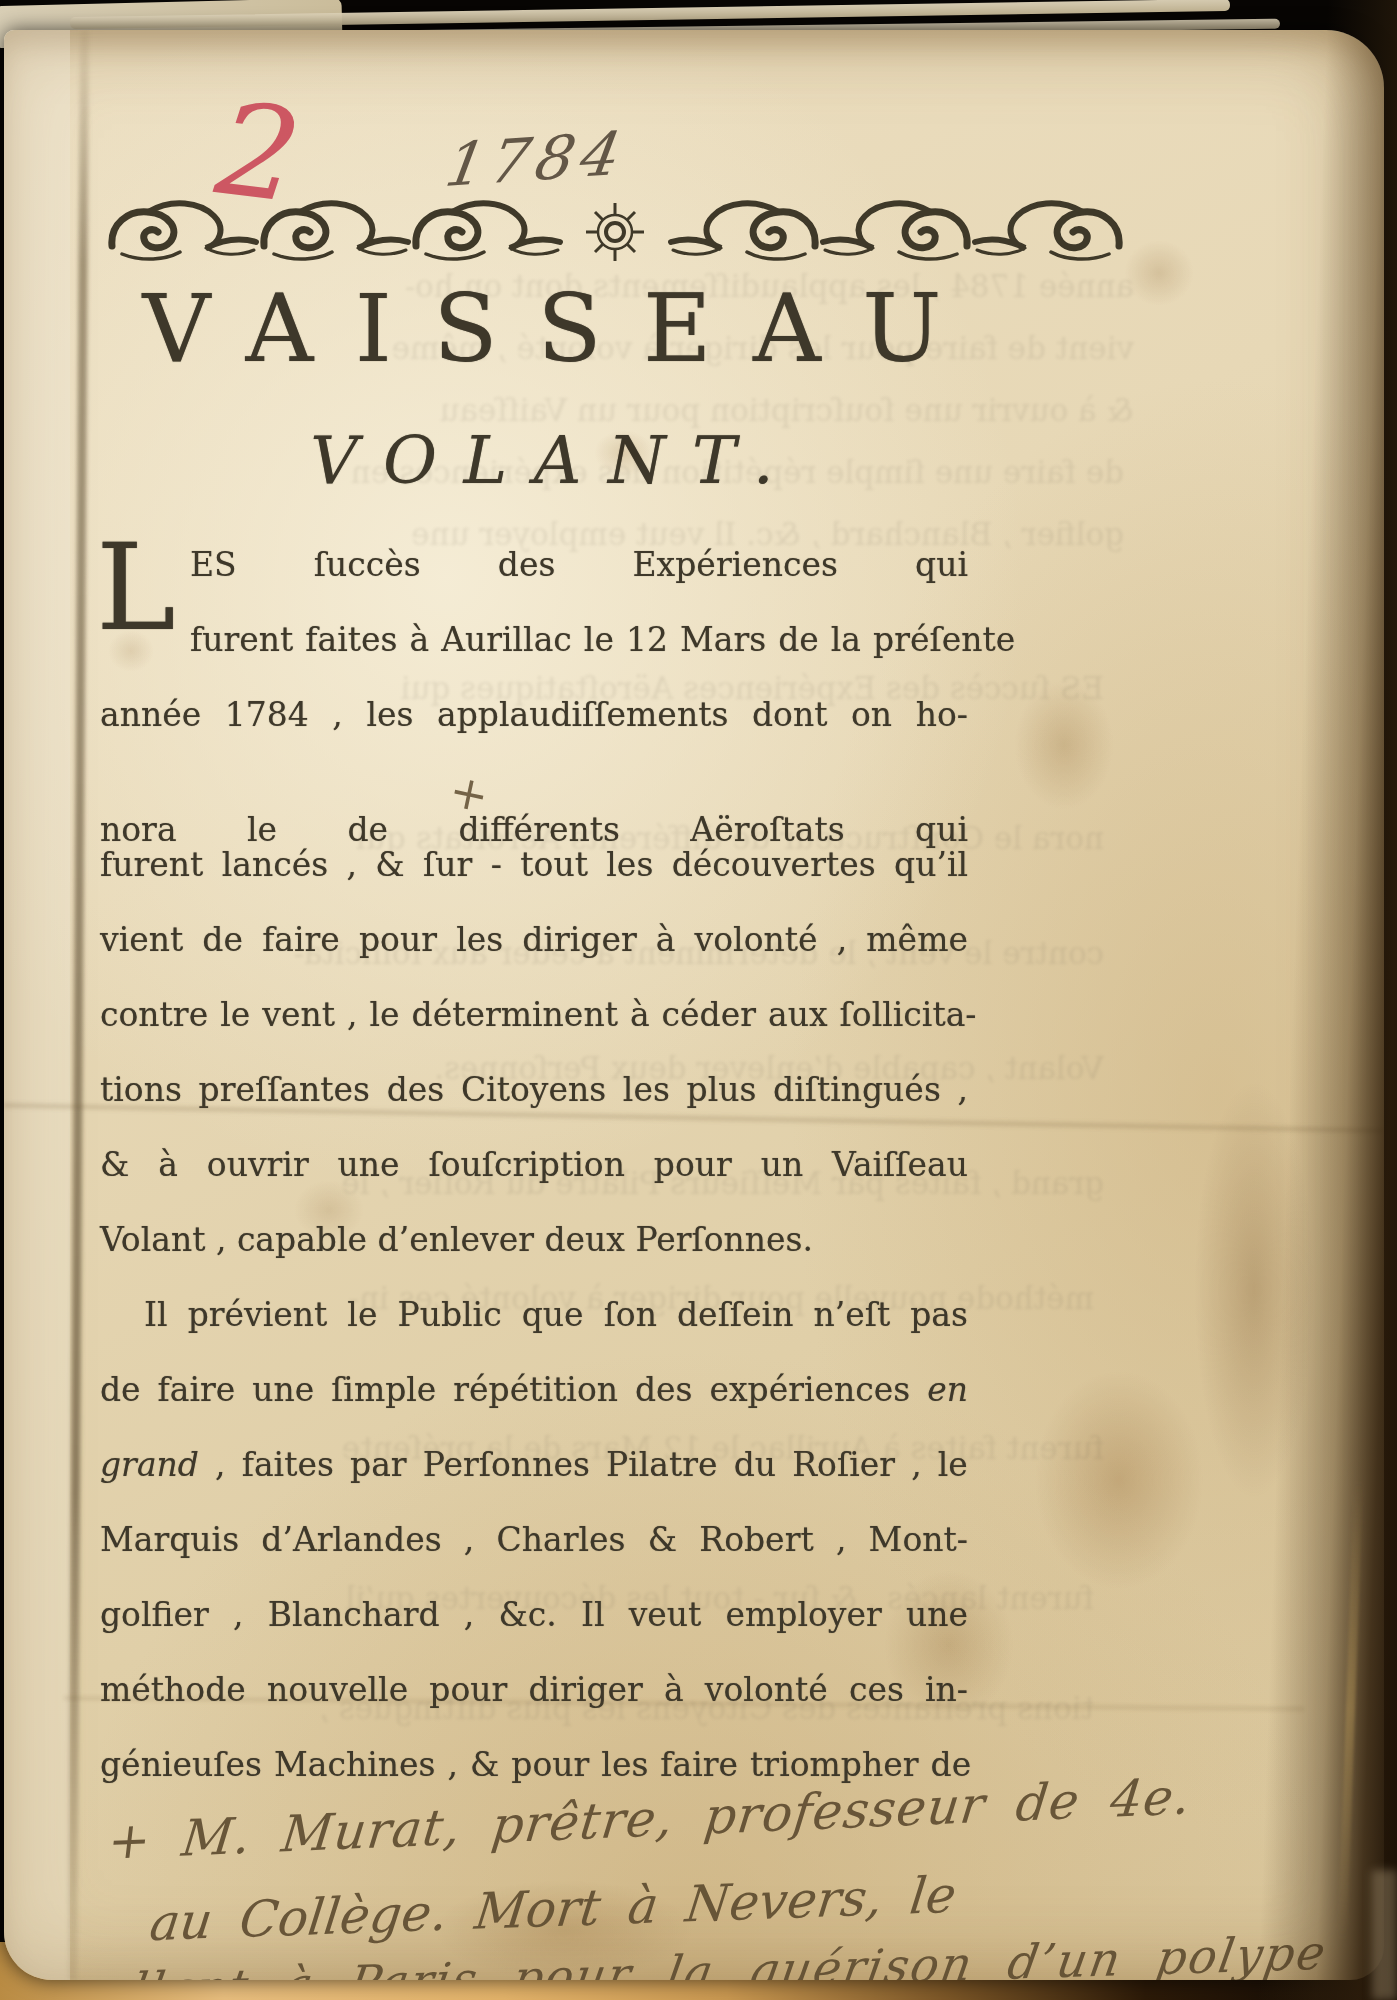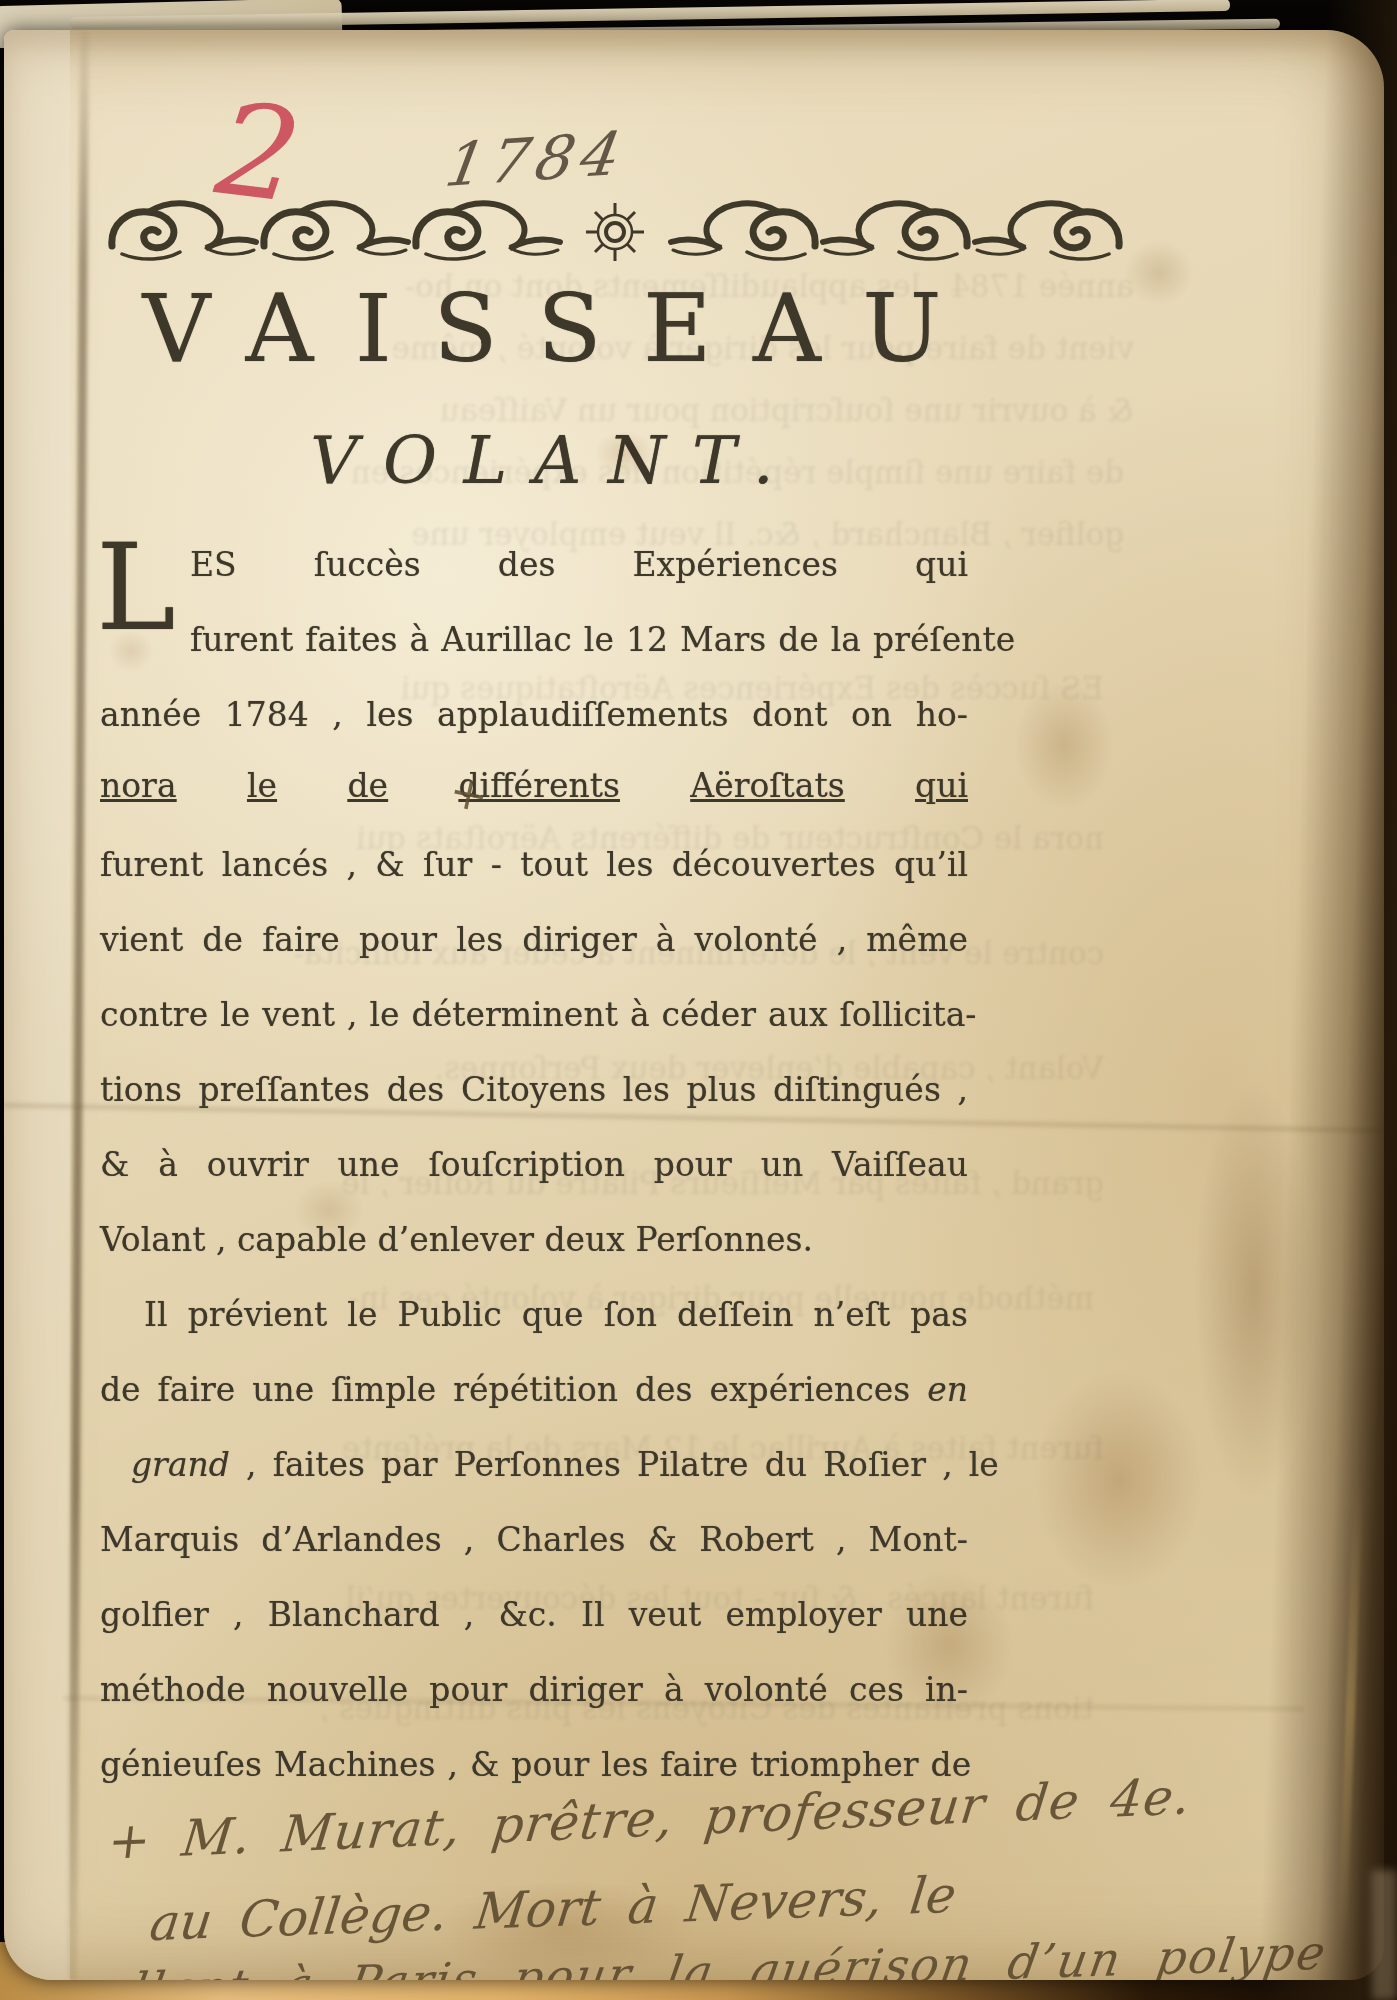--- a/index.html
+++ b/index.html
@@ -174,21 +174,21 @@
         <div class="print-line justify" style="top: 665px; justify-content: space-between;">
           <span>année</span>
           <span>1784</span>
           <span>,</span>
           <span>les</span>
           <span>applaudiſſements</span>
           <span>dont</span>
           <span>on</span>
           <span>ho-</span>
         </div>
-        <div class="print-line justify" style="top: 736px; text-decoration: underline;">
+        <div class="print-line justify" style="top: 780px;">
           <span>nora</span>
           <span>le</span>
           <span>de</span>
           <span>différents</span>
           <span>Aëroſtats</span>
           <span>qui</span>
         </div>
         <div class="print-line justify" style="top: 815px;">
           <span>furent</span>
           <span>lancés</span>
@@ -260,21 +260,21 @@
         <div class="print-line justify" style="top: 1340px;">
           <span>de</span>
           <span>faire</span>
           <span>une</span>
           <span>ſimple</span>
           <span>répétition</span>
           <span>des</span>
           <span>expériences</span>
           <em>en</em>
         </div>
-        <div class="print-line justify" style="top: 1415px; margin-left: 31px;">
+        <div class="print-line justify" style="top: 1415px;">
           <em>grand</em>
           <span>,</span>
           <span>faites</span>
           <span>par</span>
           <span>Perſonnes</span>
           <span>Pilatre</span>
           <span>du</span>
           <span>Roſier</span>
           <span>,</span>
           <span>le</span>

